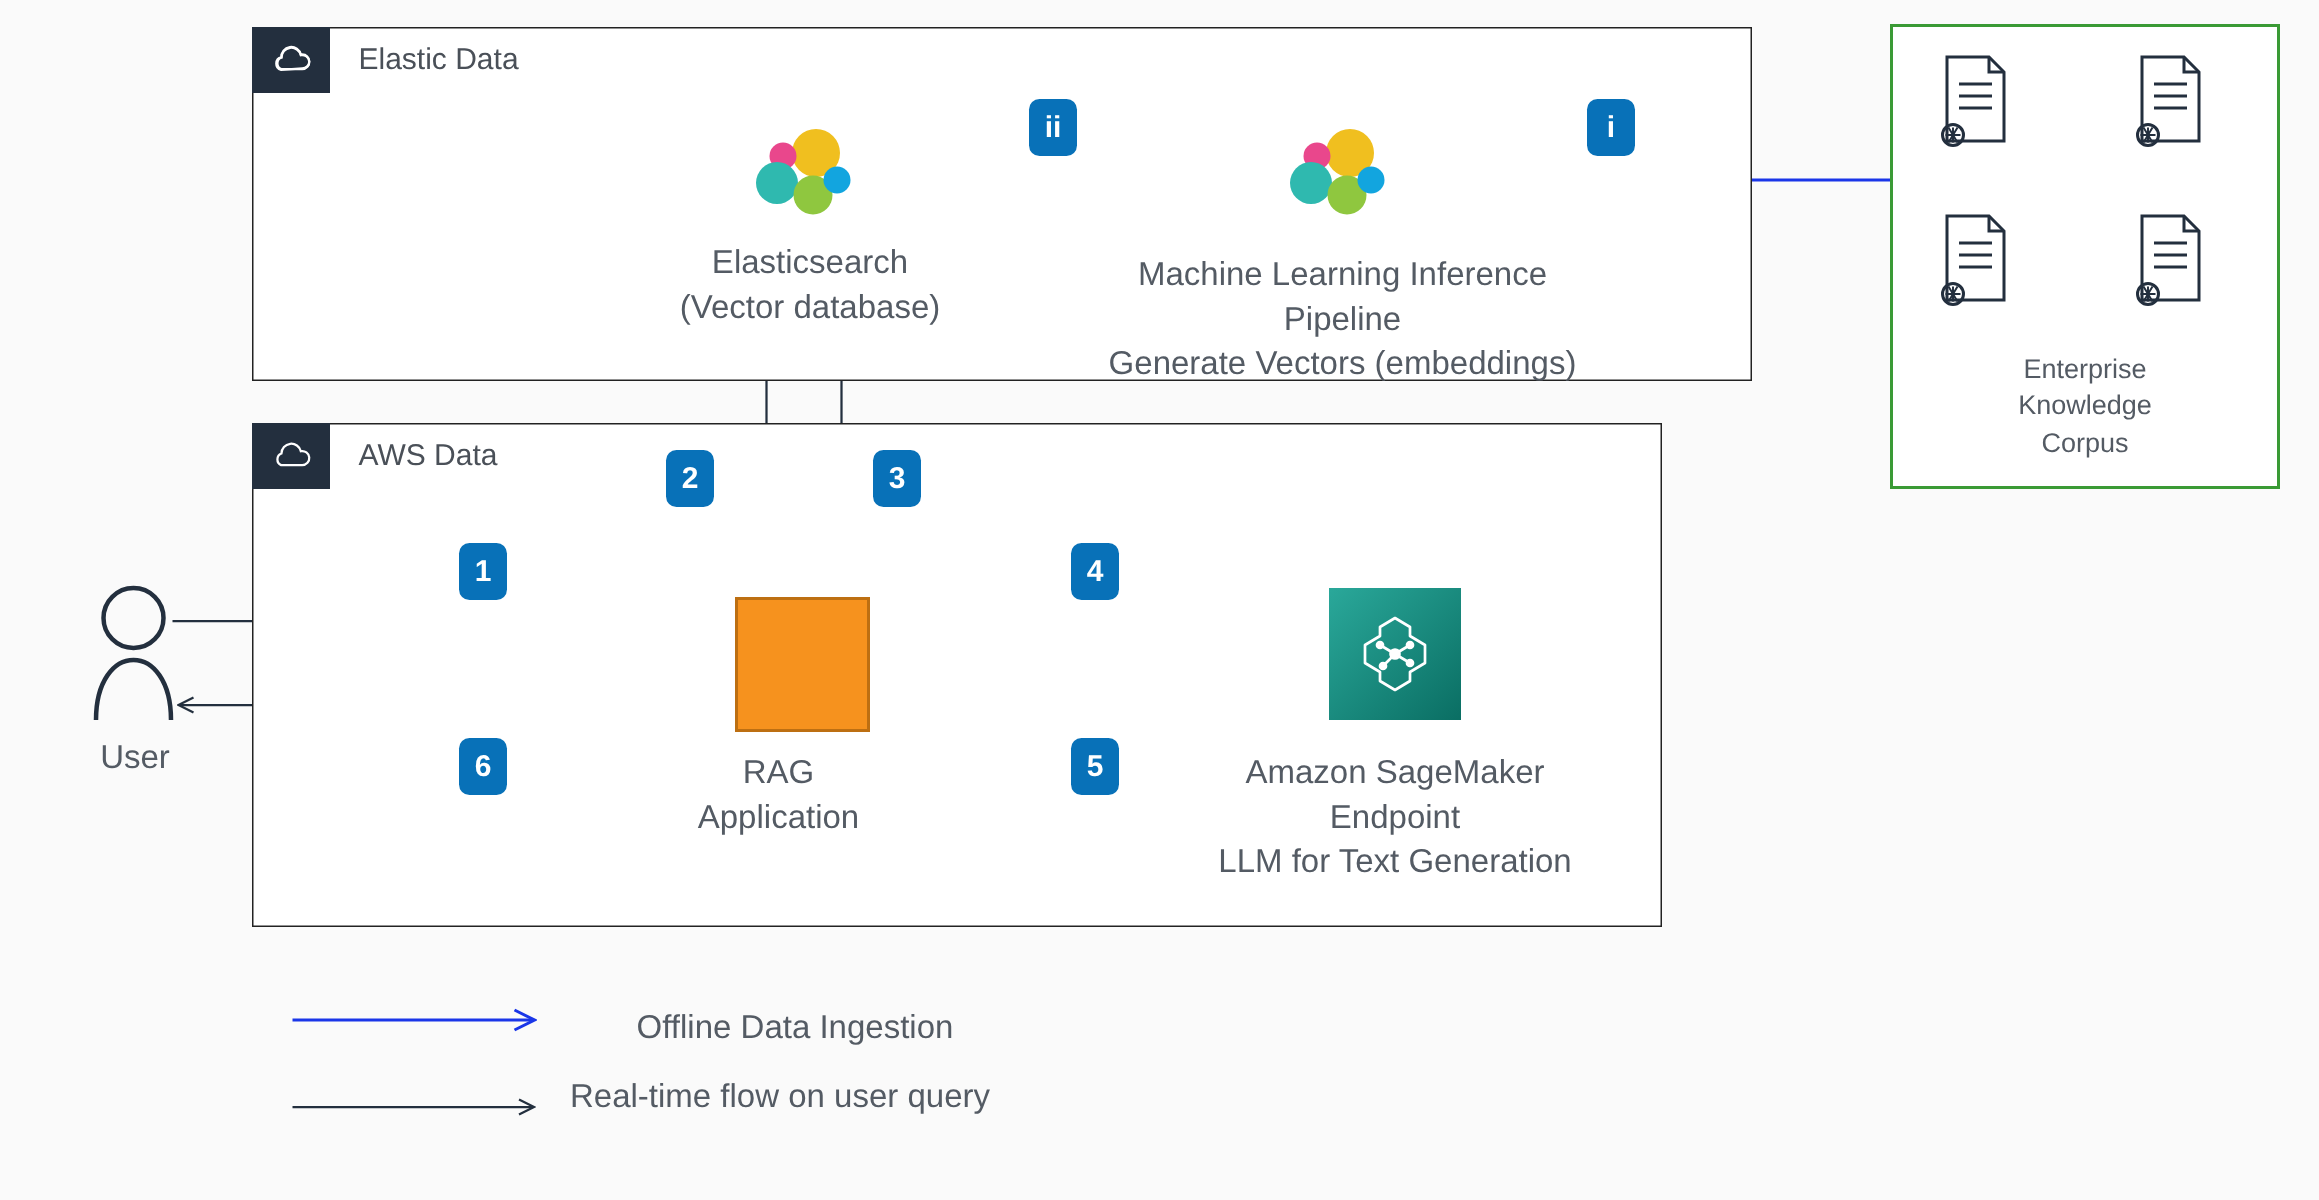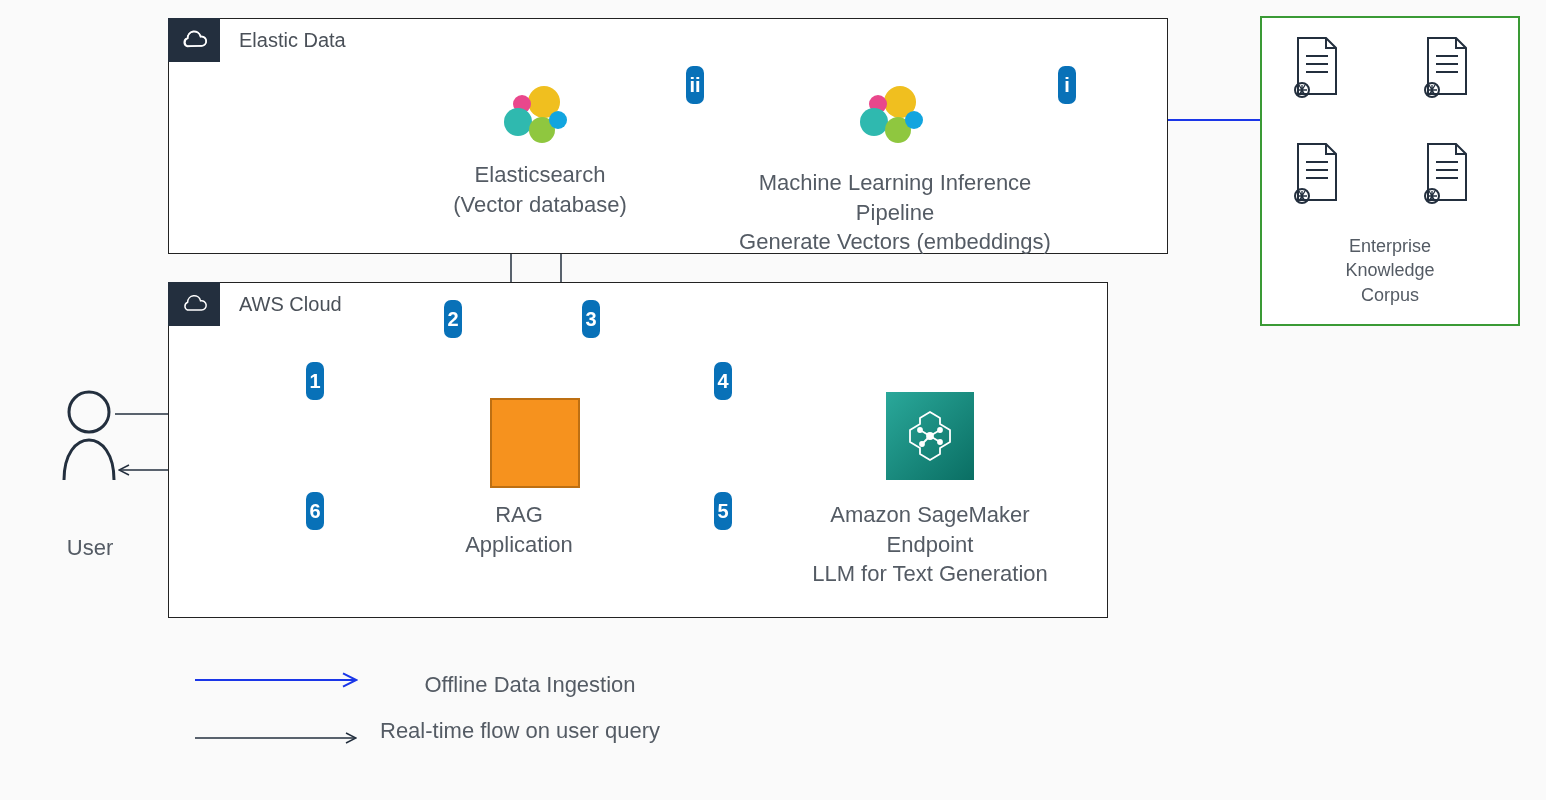--- a/index.html
+++ b/index.html
@@ -37,21 +37,21 @@
     font-size: 20px;
     color: #4a5058;
   }
   .green-box {
     position: absolute;
     border: 2px solid #3a9a35;
     background: #fff;
   }
   .step-badge {
     position: absolute;
-    width: 18px;
+    width: 32px;
     height: 38px;
     background: #0871b8;
     color: #fff;
     border-radius: 7px;
     font-weight: 700;
     font-size: 20px;
     display: flex;
     align-items: center;
     justify-content: center;
   }
@@ -132,21 +132,21 @@
   </div>
   <div class="cloud-title">Elastic Data</div>
 </div>
 
 <div class="container-box" style="top:282px; left:168px; width:940px; height:336px;">
   <div class="cloud-tab">
     <svg viewBox="0 0 32 20">
       <path d="M9 16.5h15a5 5 0 1 0-1-9.9A7 7 0 0 0 9.2 8.2 4.5 4.5 0 0 0 9 16.5z"></path>
     </svg>
   </div>
-  <div class="cloud-title">AWS Cloud</div>
+  <div class="cloud-title">AWS Data</div>
 </div>
 
 <div class="green-box" style="top:16px; left:1260px; width:260px; height:310px;"></div>
 
 <div class="elastic-logo" style="top:80px; left:500px;">
   <svg viewBox="0 0 72 72">
     <circle cx="44" cy="22" r="16" fill="#f0bf1f"></circle>
     <circle cx="22" cy="24" r="9" fill="#e9478c"></circle>
     <circle cx="18" cy="42" r="14" fill="#2fb9af"></circle>
     <circle cx="42" cy="50" r="13" fill="#8fc73f"></circle>
@@ -165,21 +165,21 @@
 
 <div class="label" style="top:160px; left:440px; width:200px;">Elasticsearch<br>(Vector database)</div>
 <div class="label" style="top:168px; left:735px; width:320px;">Machine Learning Inference Pipeline<br>Generate Vectors (embeddings)</div>
 
 <div class="user-icon" style="top:388px; left:60px;">
   <svg width="58" height="94" viewBox="0 0 58 94">
     <circle cx="29" cy="24" r="20"></circle>
     <path d="M4 92c0-26 12-40 25-40s25 14 25 40"></path>
   </svg>
 </div>
-<div class="label" style="top:490px; left:45px; width:90px;margin-top:43px;">User</div>
+<div class="label" style="top:490px; left:45px; width:90px;">User</div>
 
 <div class="orange-box" style="top:398px; left:490px;"></div>
 <div class="label" style="top:500px; left:454px; width:130px;">RAG<br>Application</div>
 
 <div class="sm-box" style="top:392px; left:886px;">
   <svg viewBox="0 0 56 56">
     <path d="M28 4l10 6v6l10 6v12l-10 6v6l-10 6-10-6v-6l-10-6V22l10-6v-6z"></path>
     <circle cx="28" cy="28" r="3" fill="#fff"></circle>
     <circle cx="18" cy="22" r="2" fill="#fff"></circle>
     <circle cx="38" cy="22" r="2" fill="#fff"></circle>

